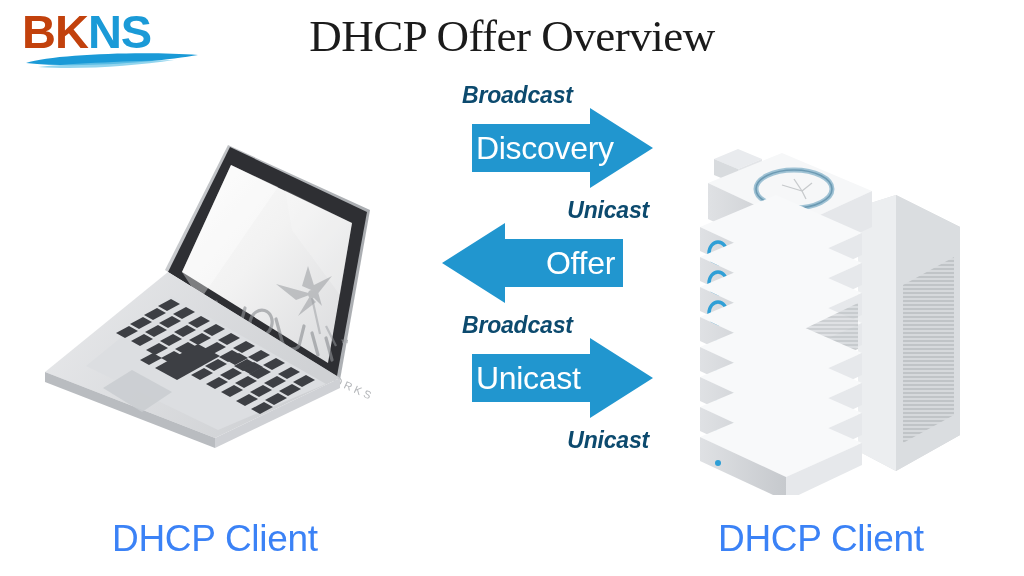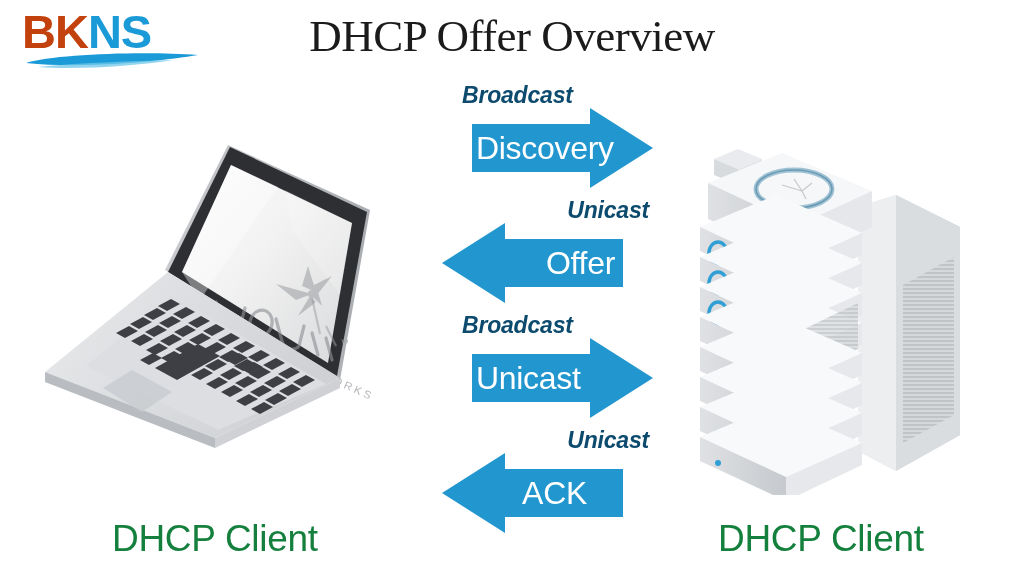--- a/index.html
+++ b/index.html
@@ -59,21 +59,21 @@
     letter-spacing: -0.5px;
     line-height: 56px;
   }
 
   
   .device-caption {
     position: absolute;
     font-family: "Liberation Sans", sans-serif;
     font-size: 37px;
     font-weight: 400;
-    color: #15803d;
+    color: #3b82f6;
     letter-spacing: -0.3px;
     white-space: nowrap;
   }
   #caption-client { left: 112px; top: 518px; }
   #caption-server { left: 718px; top: 518px; }
 
   
   #flow-column {
     position: absolute;
     left: 440px;
@@ -395,24 +395,18 @@
     <div class="arrow-wrap">
       <svg class="arrow-svg" viewBox="0 0 205 80" aria-hidden="true">
         <polygon points="22,16 140,16 140,0 203,40 140,80 140,64 22,64" fill="#2196cf"></polygon>
       </svg>
       <div class="arrow-text for-right">Unicast</div>
     </div>
   </div>
 
   <div class="flow-row" style="top:345px;">
     <div class="flow-label right">Unicast</div>
-    <div class="arrow-wrap" style="left:0px;">
-      <svg class="arrow-svg" viewBox="0 0 205 80" aria-hidden="true">
-        <polygon points="183,16 65,16 65,0 2,40 65,80 65,64 183,64" fill="#2196cf"></polygon>
-      </svg>
-      <div class="arrow-text for-left" style="right:58px;">ACK</div>
-    </div>
   </div>
 
 </div>
 
 <div id="caption-client" class="device-caption">DHCP Client</div>
 <div id="caption-server" class="device-caption">DHCP Client</div>
 
 </body></html>

